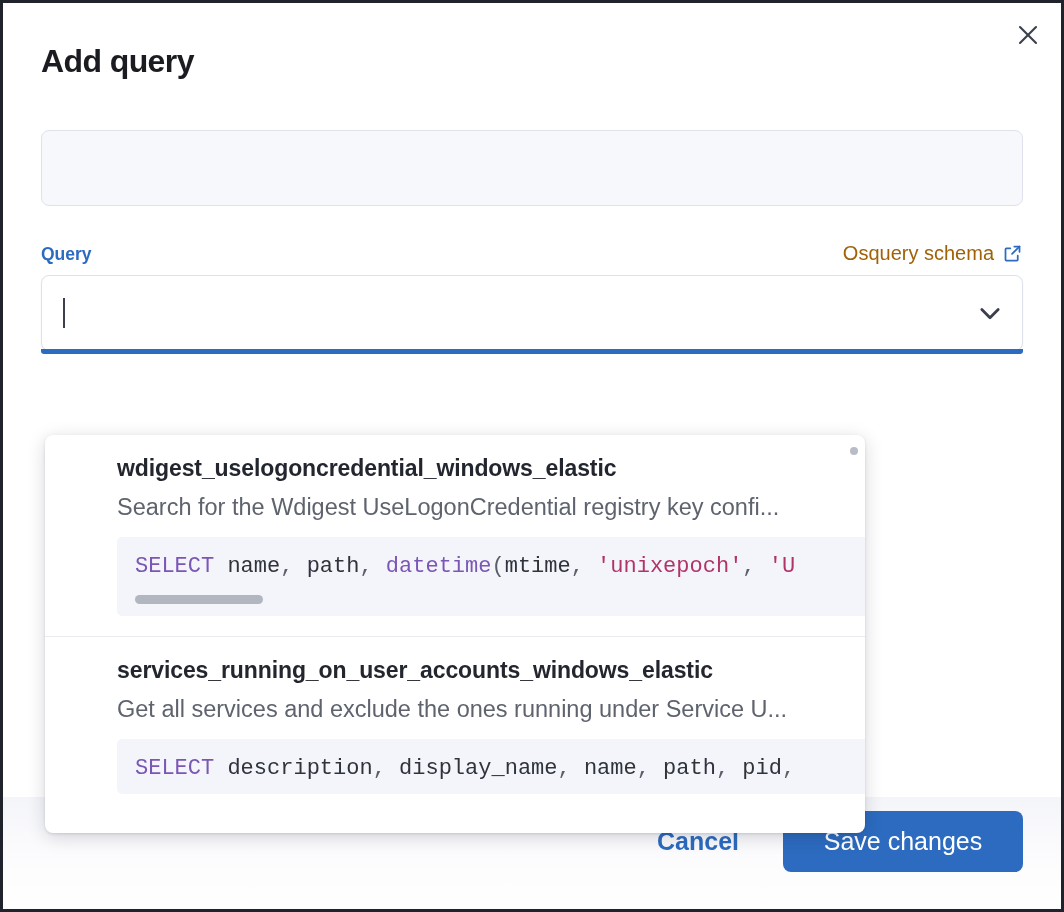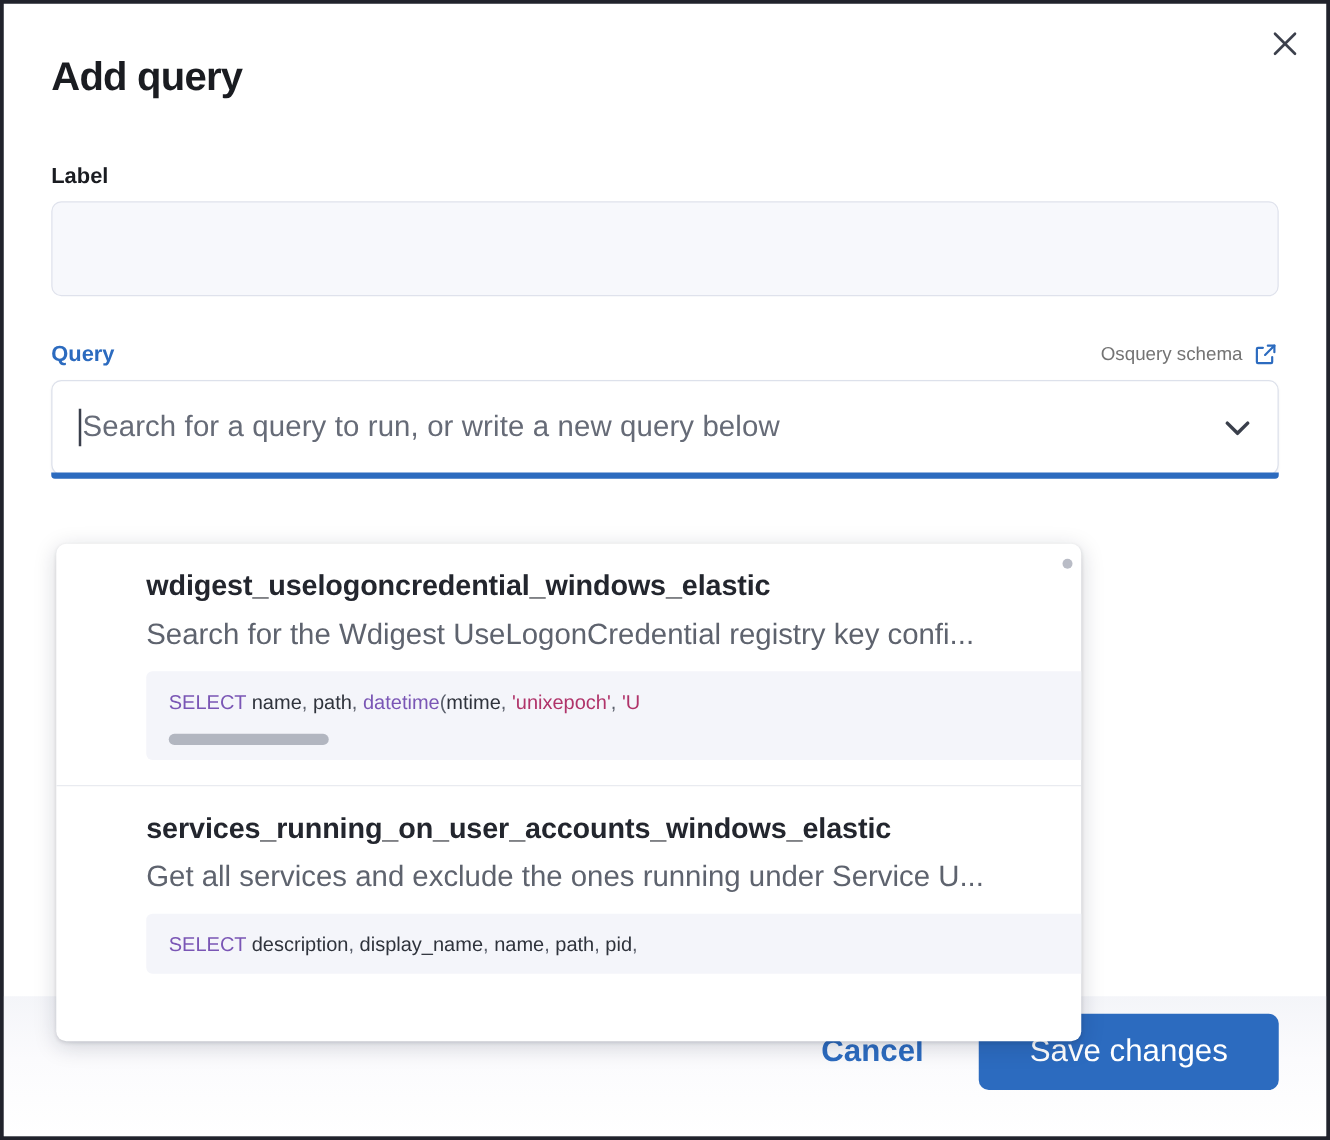--- a/index.html
+++ b/index.html
@@ -90,23 +90,23 @@
   .query-label {
     font-size: 17.5px;
     font-weight: 700;
     color: #2c6bbf;
   }
 
   .schema-link {
     display: inline-flex;
     align-items: center;
     gap: 8px;
-    font-size: 15px;
+    font-size: 20px;
     font-weight: 400;
-    color: #737373;
+    color: #a16207;
     text-decoration: none;
     cursor: pointer;
   }
   .schema-link svg { display: block; }
 
   
   .combobox {
     position: relative;
     width: 100%;
     height: 76px;
@@ -238,22 +238,22 @@
   .dd-code {
     position: relative;
     margin-top: 16px;
     background: #f4f5fa;
     border-radius: 5px;
     padding: 16px 0 12px 0;
     overflow: hidden;
     width: 856px;
   }
   .dd-code pre {
-    font-family: Liberation Sans, sans-serif;
-    font-size: 16px;
+    font-family: Liberation Mono, monospace;
+    font-size: 22px;
     line-height: 1.25;
     white-space: pre;
     padding: 0 18px;
     color: #2f333c;
   }
   .dd-code .code-scrollbar {
     margin: 14px 0 0 18px;
     width: 128px;
     height: 9px;
     border-radius: 5px;
@@ -277,40 +277,38 @@
         <line x1="4" y1="4" x2="20" y2="20"></line>
         <line x1="20" y1="4" x2="4" y2="20"></line>
       </svg>
     </span>
   </button>
 
   <div class="modal-body">
 
     <h1 class="modal-title">Add query</h1>
 
-    <label class="field-label">Label</label>
     <input class="text-input" type="text" value="" placeholder="" style="">
 
     <div class="query-row">
       <span class="query-label">Query</span>
       <a class="schema-link">
         <span>Osquery schema</span>
         <span>
           <svg width="21" height="21" viewBox="0 0 24 24" fill="none" stroke="#2c6bbf" stroke-width="2" stroke-linecap="round" stroke-linejoin="round">
             <path d="M14 4h6v6"></path>
             <path d="M20 4l-8.5 8.5"></path>
             <path d="M18 14.5V19a1 1 0 0 1-1 1H5a1 1 0 0 1-1-1V7a1 1 0 0 1 1-1h4.5"></path>
           </svg>
         </span>
       </a>
     </div>
 
     <div class="combobox">
       <span class="combo-caret"></span>
-      <span class="combo-placeholder">Search for a query to run, or write a new query below</span>
       <span class="combo-chevron">
         <svg width="28" height="28" viewBox="0 0 24 24" fill="none" stroke="#3a3f4b" stroke-width="2.4" stroke-linecap="round" stroke-linejoin="round">
           <polyline points="5 9 12 16 19 9"></polyline>
         </svg>
       </span>
     </div>
 
   </div>
 
   <div class="modal-footer">

